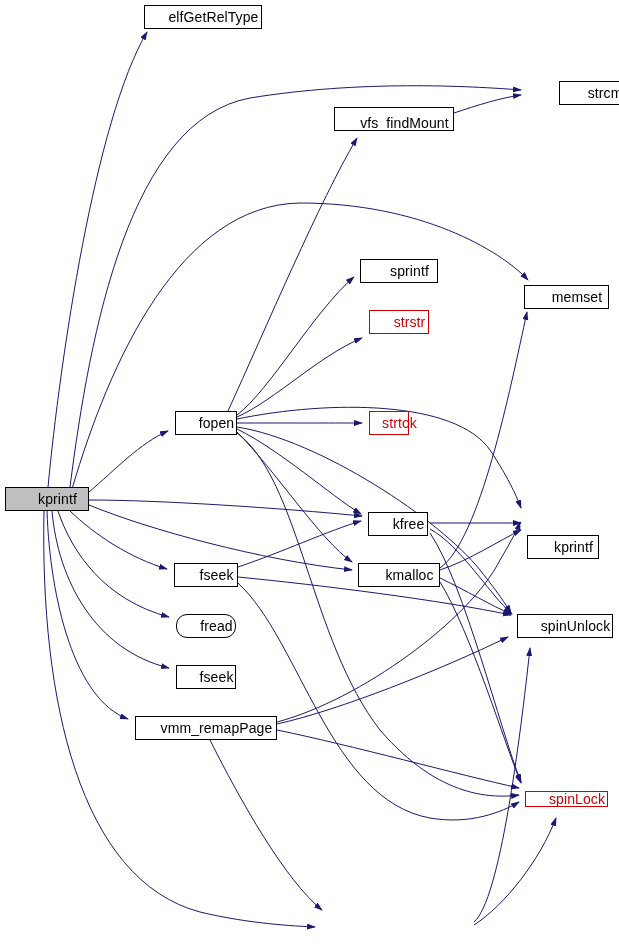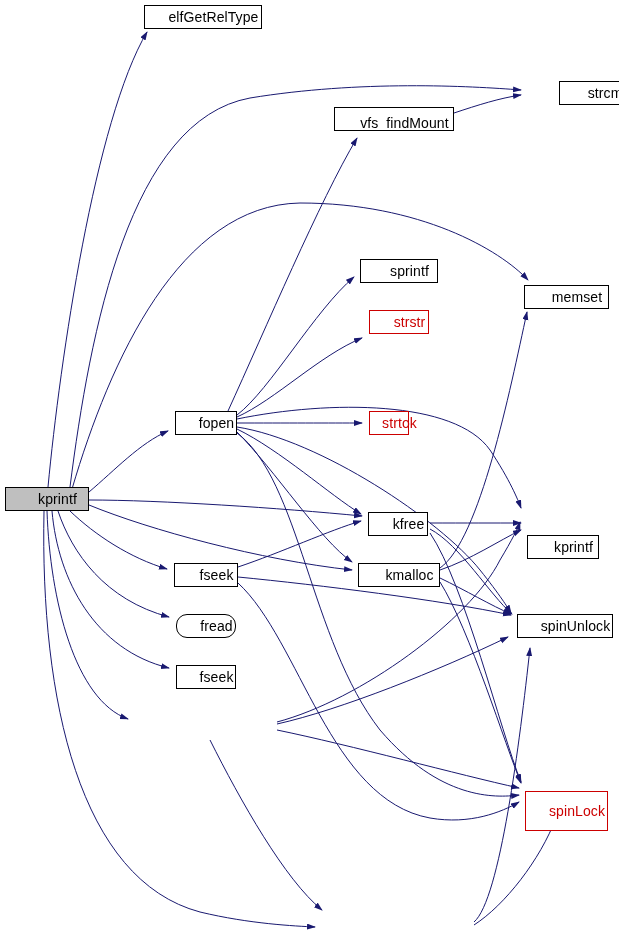--- a/index.html
+++ b/index.html
@@ -179,16 +179,19 @@
   </div>
   <div class="node" style="left:517px;top:614px;width:96px;height:24px;">
     <span>spinUnlock</span>
   </div>
   <div class="node" style="left:176px;top:614px;width:60px;height:24px;border-radius:11px;">
     <span>fread</span>
   </div>
   <div class="node" style="left:176px;top:665px;width:60px;height:24px;">
     <span>fseek</span>
   </div>
-  <div class="node highlight" style="left:525px;top:791px;width:83px;height:40px;">
+  <div class="node" style="left:135px;top:716px;width:142px;height:24px;">
+    <span>vmm_remapPage</span>
+  </div>
+  <div class="node highlight" style="left:525px;top:791px;width:83px;height:16px;">
     <span>spinLock</span>
   </div>
 </div>
 
 </body></html>

